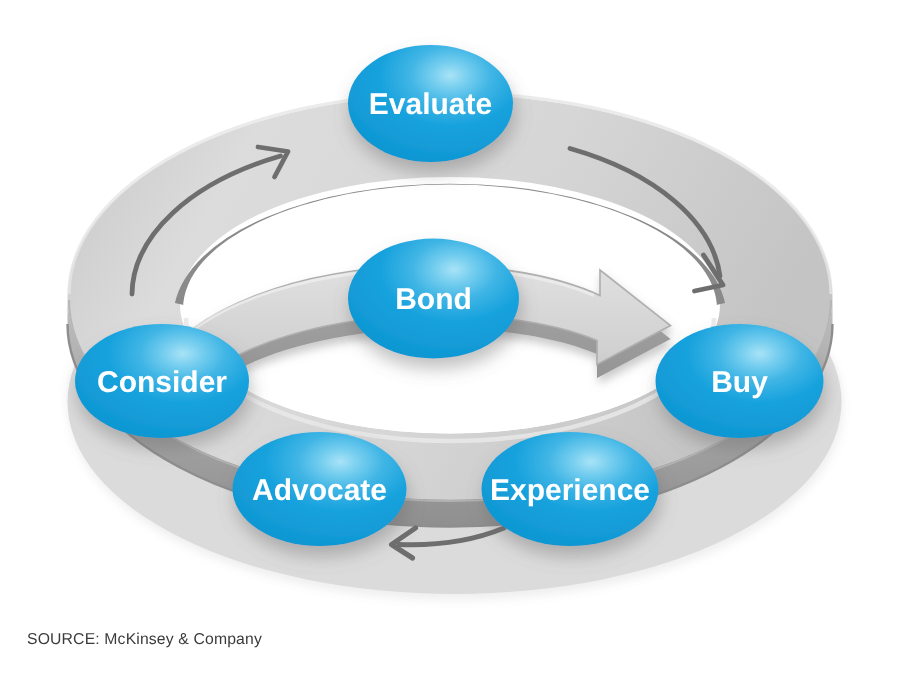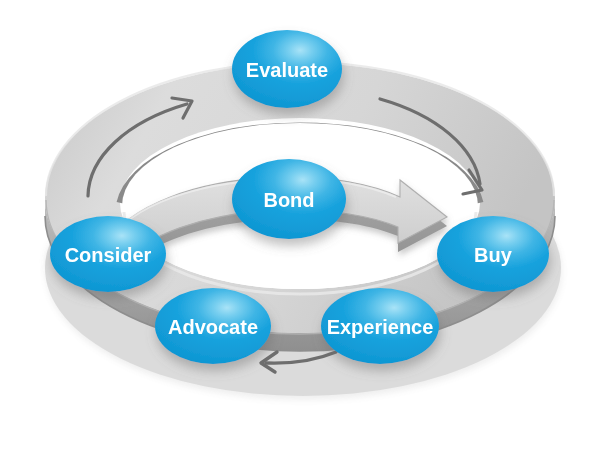--- a/index.html
+++ b/index.html
@@ -238,13 +238,14 @@
       </g>
 
       <g>
         <ellipse cx="380" cy="326" rx="59" ry="38" fill="url(#nodeGrad)" filter="url(#nodeShadow)"></ellipse>
         <text class="node-label" x="380" y="327" font-size="20">Experience</text>
       </g>
 
     </g>
   </svg>
 
+  <div class="source-note">SOURCE: McKinsey &amp; Company</div>
 </div>
 
 </body></html>

